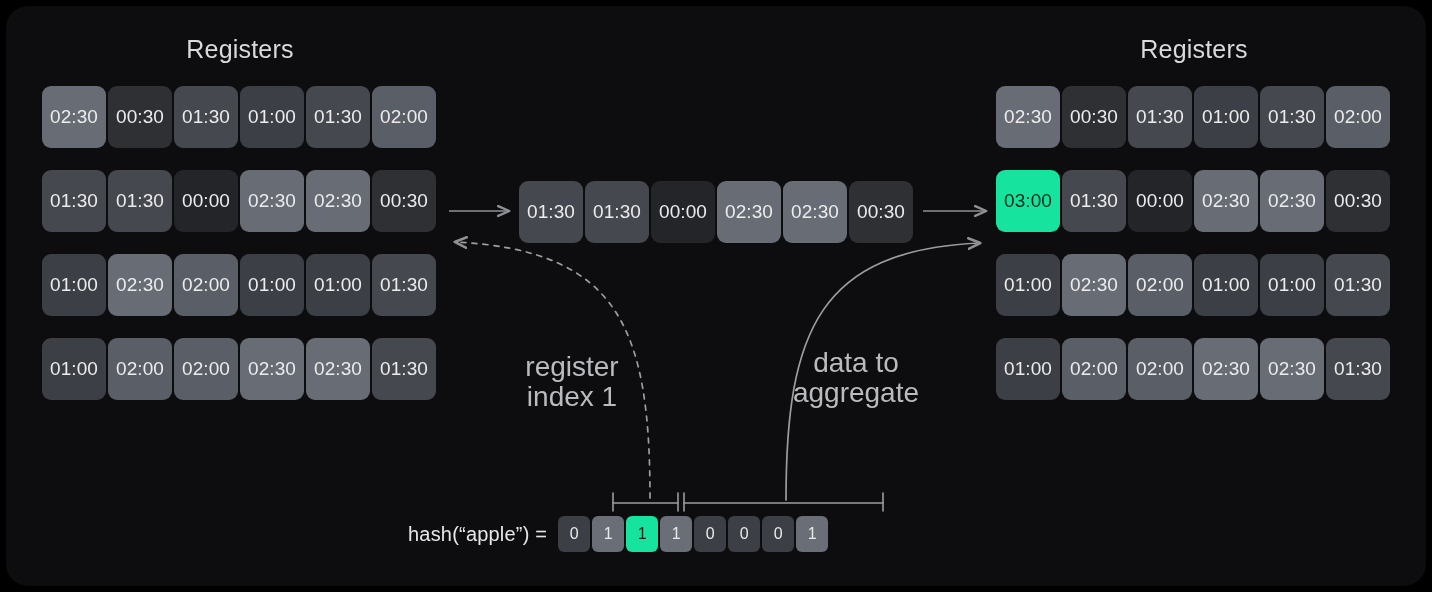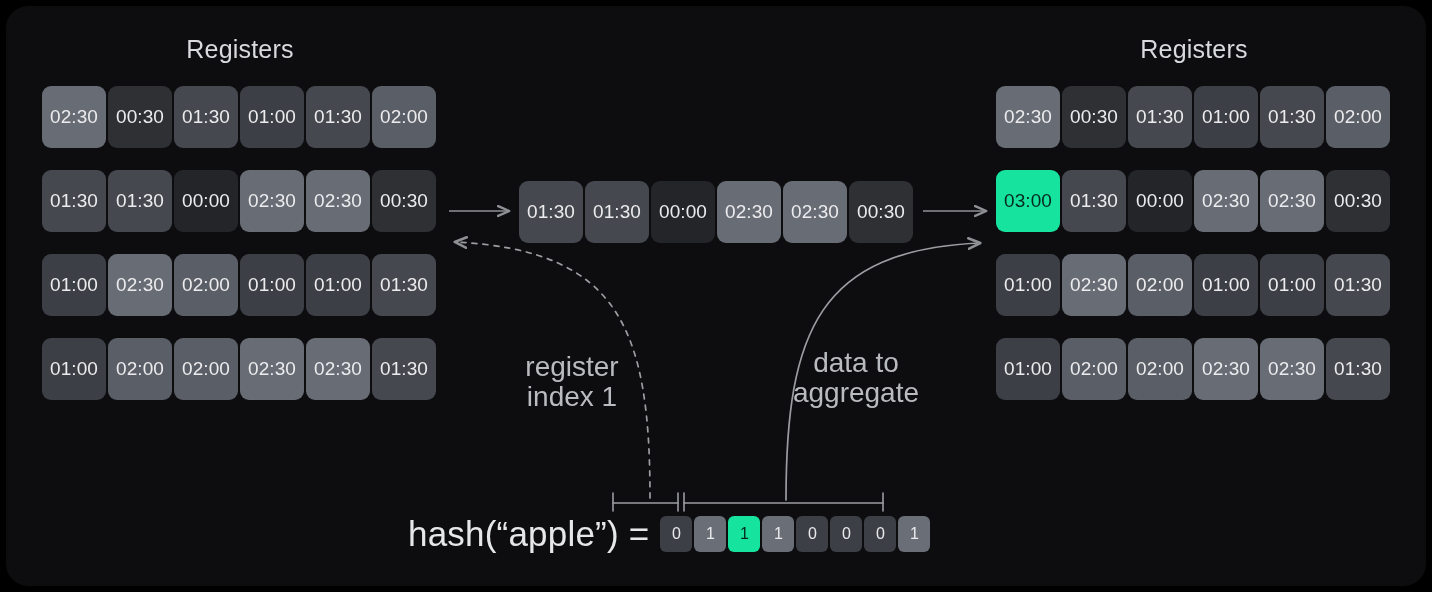--- a/index.html
+++ b/index.html
@@ -109,21 +109,21 @@
   
   .hash-row {
     position: absolute;
     left: 408px;
     top: 516px;
     display: flex;
     align-items: center;
   }
   .hash-expr {
     color: #e6e7e9;
-    font-size: 35px;
+    font-size: 20px;
     line-height: 36px;
     letter-spacing: 0.2px;
     margin-right: 11px;
     white-space: pre;
   }
   .bits {
     display: flex;
     gap: 2px;
   }
   .bit {

